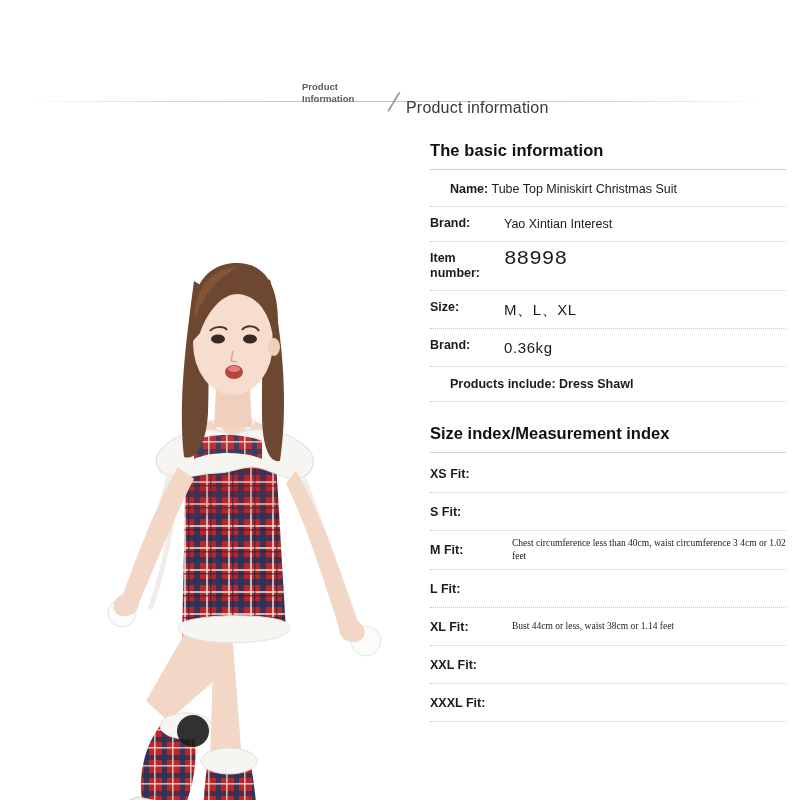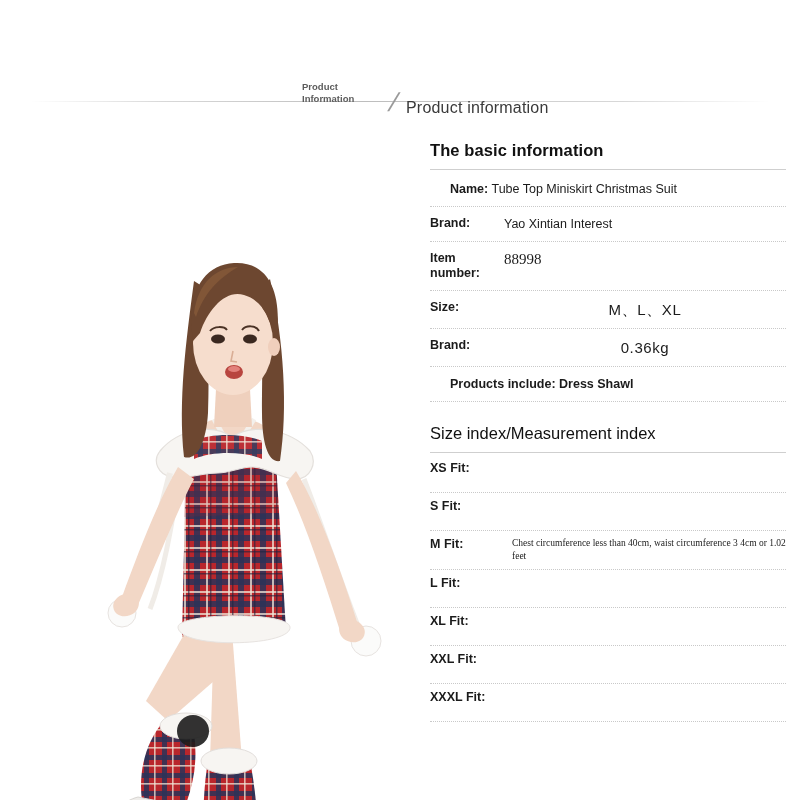--- a/index.html
+++ b/index.html
@@ -103,39 +103,39 @@
   .info-value {
     font-size: 12.5px;
     color: #1b1b1b;
     line-height: 16px;
     flex: 1 1 auto;
   }
   .info-value.big {
     font-size: 15px;
     line-height: 19px;
     letter-spacing: 0.6px;
-    text-align: center;
   }
   .info-value.serif {
-    font-family: Liberation Serif, serif;
-    font-size: 15px;
+    font-family: Liberation Mono, monospace;
+    font-size: 21px;
   }
   .row-inline .info-value { font-weight: normal; padding-left: 20px; }
 
   .spacer { height: 22px; }
 
   
   .size-section-title {
     font-size: 16.5px;
-    font-weight: normal;
+    font-weight: bold;
     color: #111;
     padding-bottom: 9px;
   }
   .size-row {
     display: flex;
+    align-items: center;
     border-bottom: 1px dotted #c9c9c9;
     min-height: 38px;
     padding: 6px 0;
   }
   .size-label {
     width: 76px;
     flex: 0 0 76px;
     font-size: 12.5px;
     font-weight: bold;
     color: #1b1b1b;
@@ -309,20 +309,21 @@
     </div>
     <div class="size-row">
       <div class="size-label">M Fit:</div>
       <div class="size-value">Chest circumference less than 40cm, waist circumference 3 4cm or 1.02 feet</div>
     </div>
     <div class="size-row">
       <div class="size-label">L Fit:</div>
     </div>
     <div class="size-row">
       <div class="size-label">XL Fit:</div>
+      <div class="size-value">Bust 44cm or less, waist 38cm or 1.14 feet</div>
     </div>
     <div class="size-row">
       <div class="size-label">XXL Fit:</div>
       <div class="size-value"></div>
     </div>
     <div class="size-row">
       <div class="size-label">XXXL Fit:</div>
       <div class="size-value"></div>
     </div>
 

